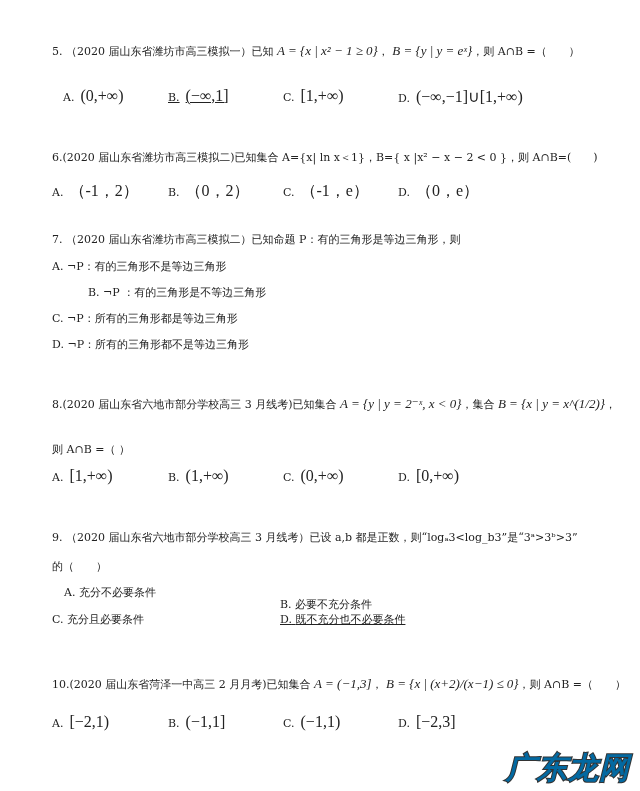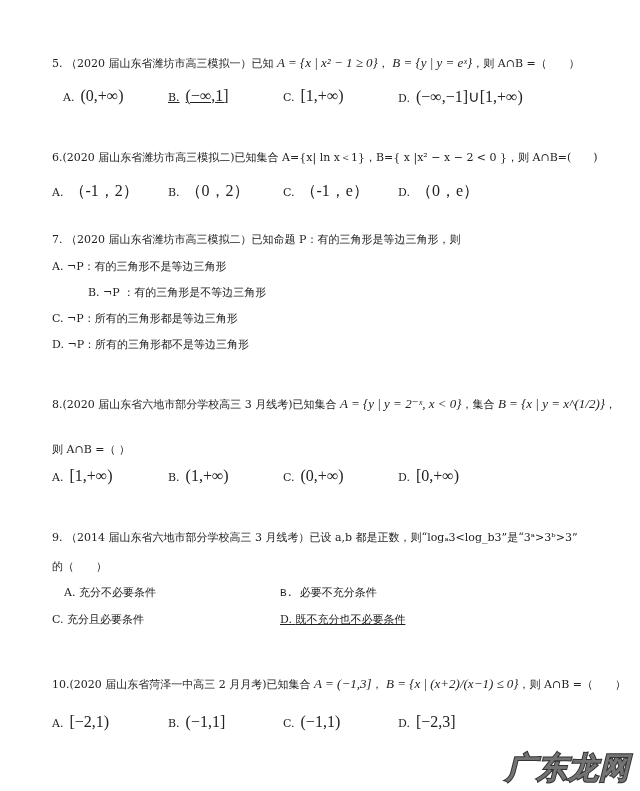--- a/index.html
+++ b/index.html
@@ -11,29 +11,29 @@
   }
   .q { position: absolute; left: 52px; white-space: nowrap; }
   .stem { font-size: 11px; line-height: 14px; }
   .math { font-family: "Liberation Serif", "DejaVu Serif", serif; font-style: italic; font-size: 13px; }
   .opt { position: absolute; white-space: nowrap; font-size: 11px; }
   .opt .val { font-family: "Liberation Serif", serif; font-size: 16px; margin-left: 6px; }
   .opt .val.small { font-size: 16px; }
   .watermark {
     position: absolute; left: 506px; top: 748px;
     font-family: "DejaVu Sans", sans-serif; font-weight: bold; font-style: italic;
-    font-size: 30px; color: #737373; letter-spacing: 1px;
+    font-size: 30px; color: #0369a1; letter-spacing: 1px;
     -webkit-text-stroke: 2px #333;
     paint-order: stroke fill;
   }
 </style>
 </head>
 <body>
 
-<div class="q stem" style="top:56px;">
+<div class="q stem" style="top:44px;">
   <span>5.</span>
   <span>（2020 届山东省潍坊市高三模拟一）</span><span>已知</span>
   <span class="math">A = {x | x² − 1 ≥ 0}</span>，
   <span class="math">B = {y | y = eˣ}</span><span>，则 A∩B =（　　）</span>
 </div>
 <div class="opt" style="left:52px;top:87px;margin-left:11px;"><span>A.</span><span class="val">(0,+∞)</span></div>
 <div class="opt" style="left:168px;top:87px;text-decoration:underline;"><span>B.</span><span class="val">(−∞,1]</span></div>
 <div class="opt" style="left:283px;top:87px;"><span>C.</span><span class="val">[1,+∞)</span></div>
 <div class="opt" style="left:398px;top:87px;"><span>D.</span><span class="val">(−∞,−1]∪[1,+∞)</span></div>
 
@@ -62,27 +62,27 @@
 <div class="q stem" style="top:443px;">
   <span>则 A∩B =（ ）</span>
 </div>
 <div class="opt" style="left:52px;top:467px;"><span>A.</span><span class="val">[1,+∞)</span></div>
 <div class="opt" style="left:168px;top:467px;"><span>B.</span><span class="val">(1,+∞)</span></div>
 <div class="opt" style="left:283px;top:467px;"><span>C.</span><span class="val">(0,+∞)</span></div>
 <div class="opt" style="left:398px;top:467px;"><span>D.</span><span class="val">[0,+∞)</span></div>
 
 <div class="q stem" style="top:531px;">
   <span>9.</span>
-  <span>（2014 届山东省六地市部分学校高三 3 月线考）</span><span>已设 a,b 都是正数，则“logₐ3&lt;log_b3”是“3ᵃ&gt;3ᵇ&gt;3”</span>
+  <span>（2020 届山东省六地市部分学校高三 3 月线考）</span><span>已设 a,b 都是正数，则“logₐ3&lt;log_b3”是“3ᵃ&gt;3ᵇ&gt;3”</span>
 </div>
 <div class="q stem" style="top:560px;">
   <span>的（　　）</span>
 </div>
 <div class="opt" style="left:52px;top:585px;margin-left:12px;"><span>A.</span> <span>充分不必要条件</span></div>
-<div class="opt" style="left:280px;top:585px;font-family:Liberation Mono, monospace;"><span>B.</span> <span>必要不充分条件</span></div>
+<div class="opt" style="left:280px;top:597px;"><span>B.</span> <span>必要不充分条件</span></div>
 <div class="opt" style="left:52px;top:612px;"><span>C.</span> <span>充分且必要条件</span></div>
 <div class="opt" style="left:280px;top:612px;text-decoration:underline;"><span>D.</span> <span>既不充分也不必要条件</span></div>
 
 <div class="q stem" style="top:677px;">
   <span>10.</span><span>(2020 届山东省菏泽一中高三 2 月月考)</span><span>已知集合</span>
   <span class="math">A = (−1,3]</span>，
   <span class="math">B = {x | (x+2)/(x−1) ≤ 0}</span><span>，则 A∩B =（　　）</span>
 </div>
 <div class="opt" style="left:52px;top:713px;"><span>A.</span><span class="val small">[−2,1)</span></div>
 <div class="opt" style="left:168px;top:713px;"><span>B.</span><span class="val small">(−1,1]</span></div>

